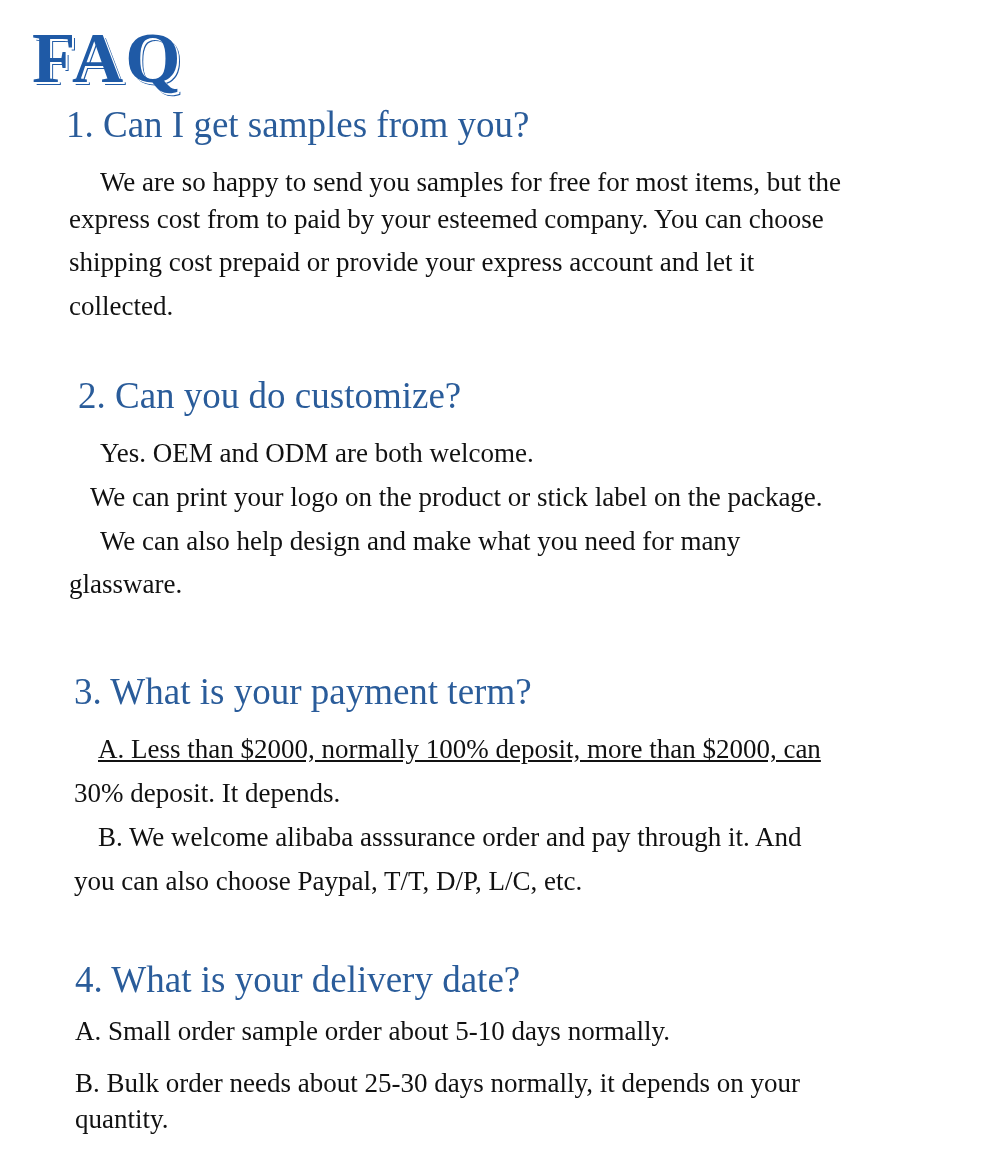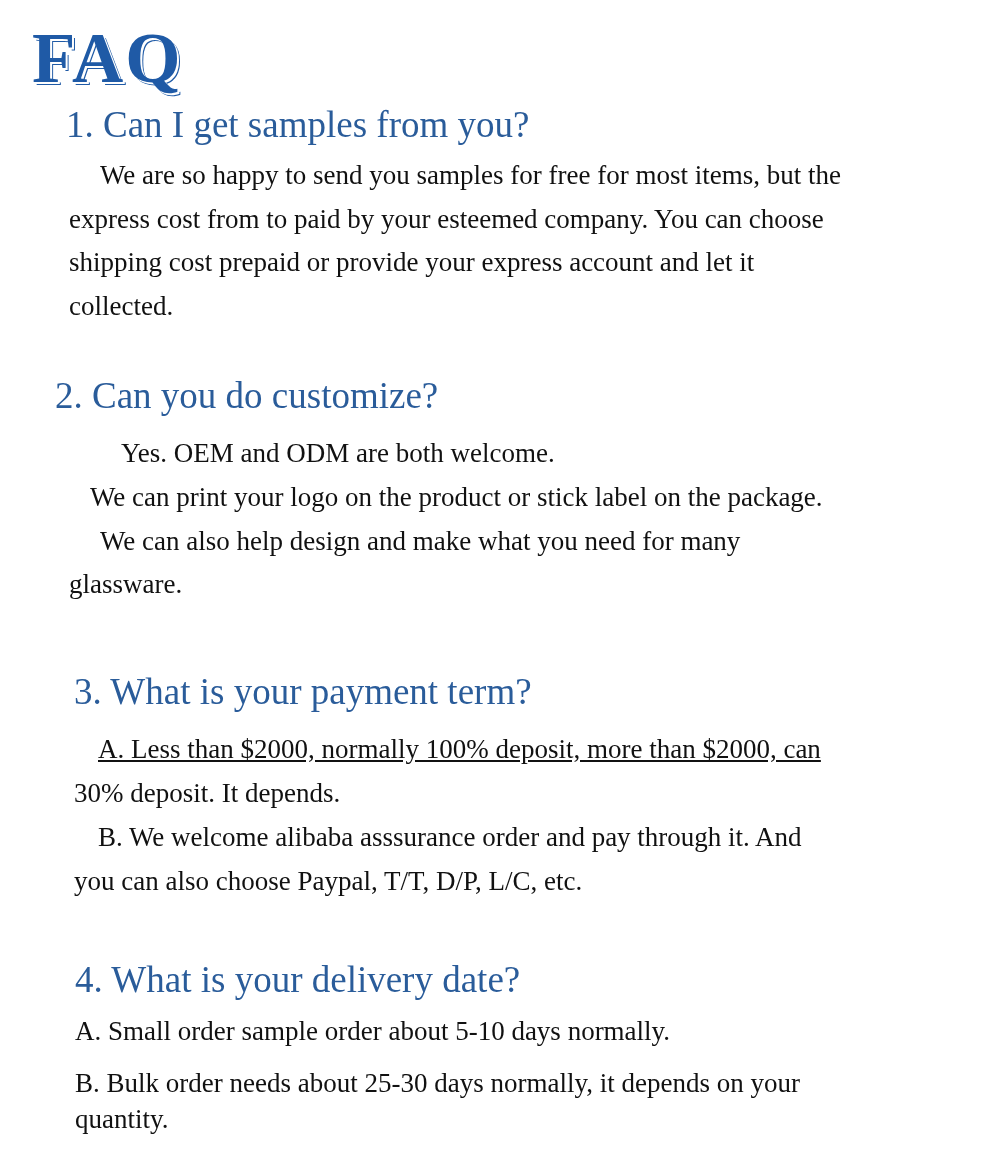--- a/index.html
+++ b/index.html
@@ -43,27 +43,27 @@
       line-height: 44px;
       white-space: nowrap;
     }
   </style>
 </head>
 <body>
 
 <div class="faq-title">FAQ</div>
 
 <div class="q" style="left:66px; top:103px;">1. Can I get samples from you?</div>
-<div class="p" style="left:100px; top:153px;text-align:center;">We are so happy to send you samples for free for most items, but the</div>
+<div class="p" style="left:100px; top:160px;text-align:center;">We are so happy to send you samples for free for most items, but the</div>
 <div class="p" style="left:69px; top:197px;">express cost from to paid by your esteemed company. You can choose</div>
 <div class="p" style="left:69px; top:240px;">shipping cost prepaid or provide your express account and let it</div>
 <div class="p" style="left:69px; top:284px;">collected.</div>
 
-<div class="q" style="left:55px; top:374px;">2. Can you do customize?</div>
-<div class="p" style="left:100px; top:431px;margin-left:21px;">Yes. OEM and ODM are both welcome.</div>
+<div class="q" style="left:78px; top:374px;">2. Can you do customize?</div>
+<div class="p" style="left:100px; top:431px;">Yes. OEM and ODM are both welcome.</div>
 <div class="p" style="left:69px; top:475px;margin-left:21px;">We can print your logo on the product or stick label on the package.</div>
 <div class="p" style="left:100px; top:519px;">We can also help design and make what you need for many</div>
 <div class="p" style="left:69px; top:562px;text-align:center;">glassware.</div>
 
 <div class="q" style="left:74px; top:670px;">3. What is your payment term?</div>
 <div class="p" style="left:98px; top:727px;text-decoration:underline;">A. Less than $2000, normally 100% deposit, more than $2000, can</div>
 <div class="p" style="left:74px; top:771px;">30% deposit. It depends.</div>
 <div class="p" style="left:98px; top:815px;">B. We welcome alibaba asssurance order and pay through it. And</div>
 <div class="p" style="left:74px; top:859px;">you can also choose Paypal, T/T, D/P, L/C, etc.</div>
 

